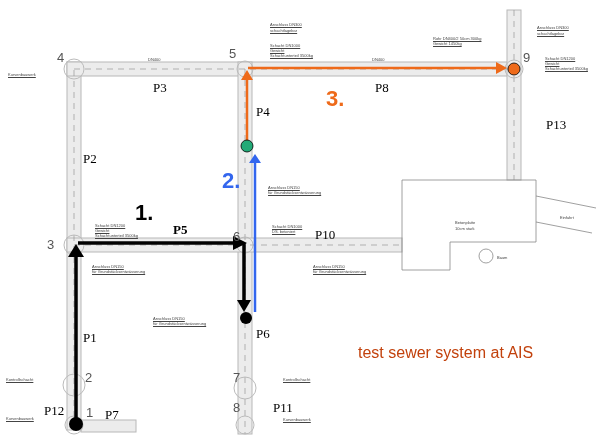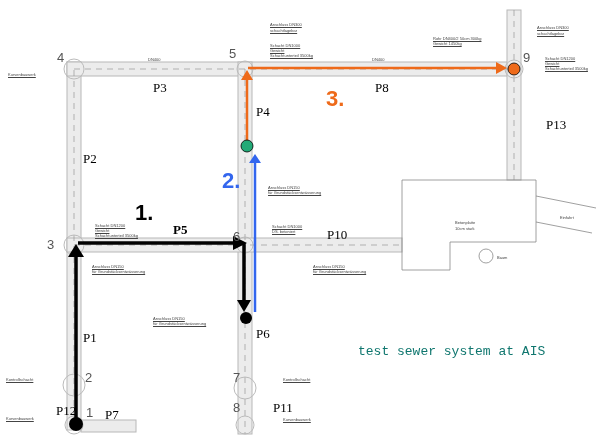--- a/index.html
+++ b/index.html
@@ -2,21 +2,21 @@
 <html><head>
 <meta charset="utf-8">
 <style>
   html, body { margin:0; padding:0; background:#ffffff; }
   #canvas { position:relative; width:600px; height:446px; overflow:hidden; background:#fff; font-family:"Liberation Serif", serif; }
   svg { position:absolute; left:0; top:0; }
   .lbl { position:absolute; font-family:"Liberation Serif", serif; font-size:13px; color:#000; white-space:nowrap; }
   .num { position:absolute; font-family:"Liberation Sans", sans-serif; font-size:13px; color:#555; white-space:nowrap; }
   .step { position:absolute; font-family:"Liberation Sans", sans-serif; font-weight:bold; font-size:22px; white-space:nowrap; }
   .tiny { position:absolute; font-family:"Liberation Sans", sans-serif; font-size:4px; color:#444; white-space:nowrap; line-height:5px; text-decoration:underline; }
-  .title { position:absolute; font-family:Liberation Mono, monospace; font-size:13px; color:#0f766e; white-space:nowrap; }
+  .title { position:absolute; font-family:Liberation Sans, sans-serif; font-size:16px; color:#c2410c; white-space:nowrap; }
 </style>
 </head>
 <body>
 
 <div id="canvas">
   <svg width="600" height="446" viewBox="0 0 600 446">
     <defs>
       <marker id="arrBlack" markerWidth="6" markerHeight="6" refX="3" refY="3" orient="auto">
           <path d="M0,0 L6,3 L0,6 z" fill="#000"></path>
         </marker>
@@ -89,24 +89,24 @@
   <div class="step" style="left:135px;top:200px;color:#000;">1.</div>
   <div class="step" style="left:222px;top:168px;color:#3366ee;">2.</div>
   <div class="step" style="left:326px;top:86px;color:#ee6a1a;">3.</div>
 
   <div class="lbl" style="left:153px;top:80px;">P3</div>
   <div class="lbl" style="left:375px;top:80px;">P8</div>
   <div class="lbl" style="left:256px;top:104px;">P4</div>
   <div class="lbl" style="left:546px;top:117px;">P13</div>
   <div class="lbl" style="left:83px;top:151px;">P2</div>
   <div class="lbl" style="left:173px;top:222px;font-weight:bold;">P5</div>
-  <div class="lbl" style="left:327px;top:227px;text-align:center;">P10</div>
+  <div class="lbl" style="left:315px;top:227px;text-align:center;">P10</div>
   <div class="lbl" style="left:83px;top:316px;margin-top:14px;">P1</div>
   <div class="lbl" style="left:256px;top:326px;">P6</div>
-  <div class="lbl" style="left:44px;top:403px;margin-left:12px;">P12</div>
+  <div class="lbl" style="left:44px;top:403px;">P12</div>
   <div class="lbl" style="left:105px;top:407px;">P7</div>
   <div class="lbl" style="left:273px;top:400px;">P11</div>
 
   <div class="num" style="left:86px;top:405px;">1</div>
   <div class="num" style="left:85px;top:370px;">2</div>
   <div class="num" style="left:47px;top:237px;">3</div>
   <div class="num" style="left:57px;top:50px;">4</div>
   <div class="num" style="left:229px;top:46px;">5</div>
   <div class="num" style="left:233px;top:229px;">6</div>
   <div class="num" style="left:233px;top:370px;">7</div>

